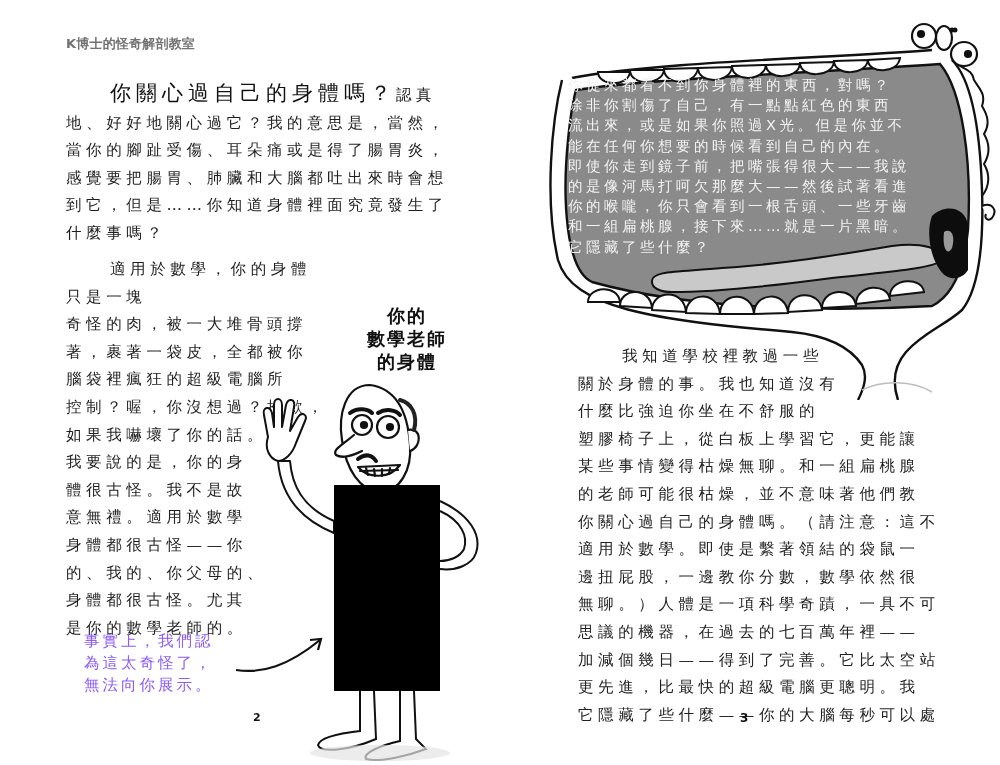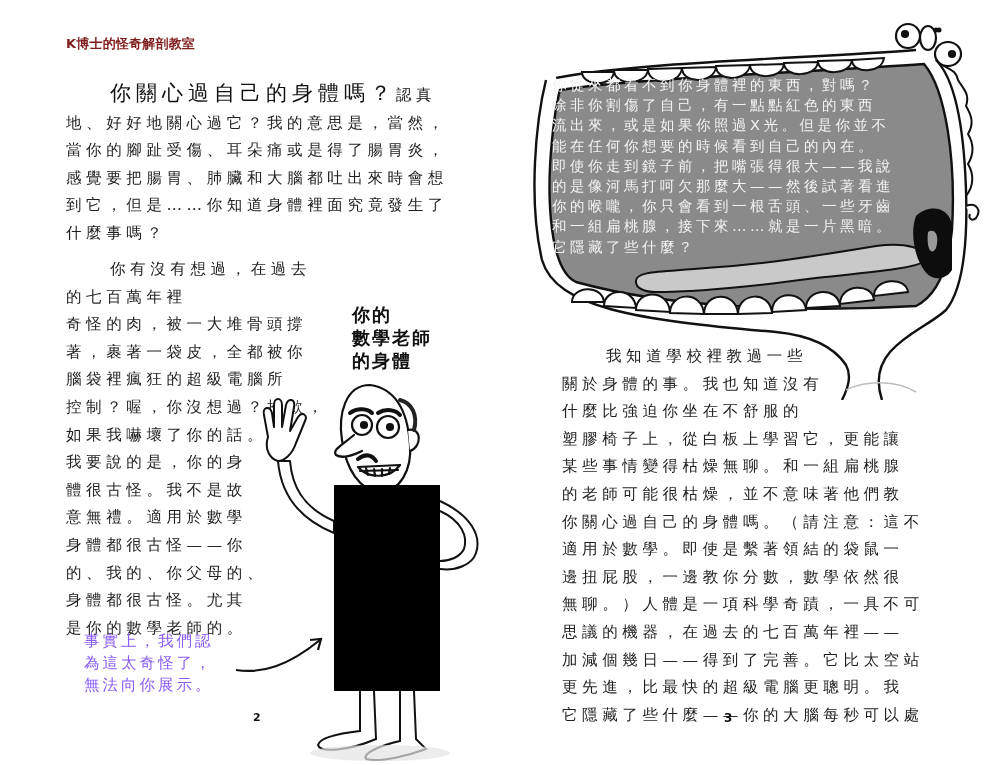--- a/index.html
+++ b/index.html
@@ -1,26 +1,26 @@
 <!DOCTYPE html>
 <html><head>
 <meta charset="utf-8">
 <style>
   * { box-sizing: border-box; margin: 0; padding: 0; }
   html, body { width: 1000px; height: 765px; background: #ffffff; overflow: hidden; }
   body { position: relative; font-family: "DejaVu Serif", "Liberation Serif", serif; color: #1a1a1a; }
 
   .page { position: absolute; top: 0; height: 765px; }
   .page-left { left: 0; width: 500px; }
-  .page-right { left: 484px; width: 500px; }
+  .page-right { left: 500px; width: 500px; }
 
   .running-head {
     position: absolute; left: 66px; top: 35px;
     font-family: "DejaVu Sans", "Liberation Sans", sans-serif;
-    font-size: 13px; font-weight: bold; color: #7f1d1d; letter-spacing: 0.2px;
+    font-size: 13px; font-weight: bold; color: #737373; letter-spacing: 0.2px;
   }
 
   .para {
     position: absolute;
     font-size: 15.5px;
     line-height: 27.6px;
     letter-spacing: 4.6px;
     color: #1f1f1f;
     white-space: pre-line;
   }
@@ -28,22 +28,22 @@
     font-family: "DejaVu Sans", "Liberation Sans", sans-serif;
     font-size: 21px; letter-spacing: 5px; color: #111;
   }
 
   .p1 { left: 66px; top: 80px; width: 385px; text-indent: 44px; }
   .p2 { left: 66px; top: 256px; width: 265px; }
   .p2 .indent { display: inline-block; width: 44px; }
 
   .caption-head {
     position: absolute; left: 352px; top: 305px; width: 110px;
-    text-align: left;
-    font-family: Liberation Mono, monospace;
+    text-align: center;
+    font-family: Liberation Serif, serif;
     font-size: 18px; line-height: 23px; font-weight: bold; color: #111;
     white-space: pre-line; letter-spacing: 2px;
   }
   .caption-note {
     position: absolute; left: 84px; top: 630px; width: 160px;
     font-family: "DejaVu Sans", "Liberation Sans", sans-serif;
     font-size: 15.5px; line-height: 22px; color: #8b5cf6; letter-spacing: 3px;
     white-space: pre-line;
   }
 
@@ -69,21 +69,21 @@
 </style>
 </head>
 <body>
 
 <div class="page page-left">
 
   <div class="running-head">K博士的怪奇解剖教室</div>
 
   <div class="para p1"><span class="lead">你關心過自己的身體嗎？</span><span>認真地、好好地關心過它？我的意思是，當然，當你的腳趾受傷、耳朵痛或是得了腸胃炎，感覺要把腸胃、肺臟和大腦都吐出來時會想到它，但是……你知道身體裡面究竟發生了什麼事嗎？</span></div>
 
-  <div class="para p2"><span class="indent"></span><span>你有沒有想過，在過去的七百萬年裡</span>
+  <div class="para p2"><span class="indent"></span><span>適用於數學，你的身體只是一塊</span>
 <span>奇怪的肉，被一大堆骨頭撐</span>
 <span>著，裹著一袋皮，全都被你</span>
 <span>腦袋裡瘋狂的超級電腦所</span>
 <span>控制？喔，你沒想過？抱歉，</span>
 <span>如果我嚇壞了你的話。但</span>
 <span>我要說的是，你的身</span>
 <span>體很古怪。我不是故</span>
 <span>意無禮。適用於數學</span>
 <span>身體都很古怪——你</span>
 <span>的、我的、你父母的、</span>

